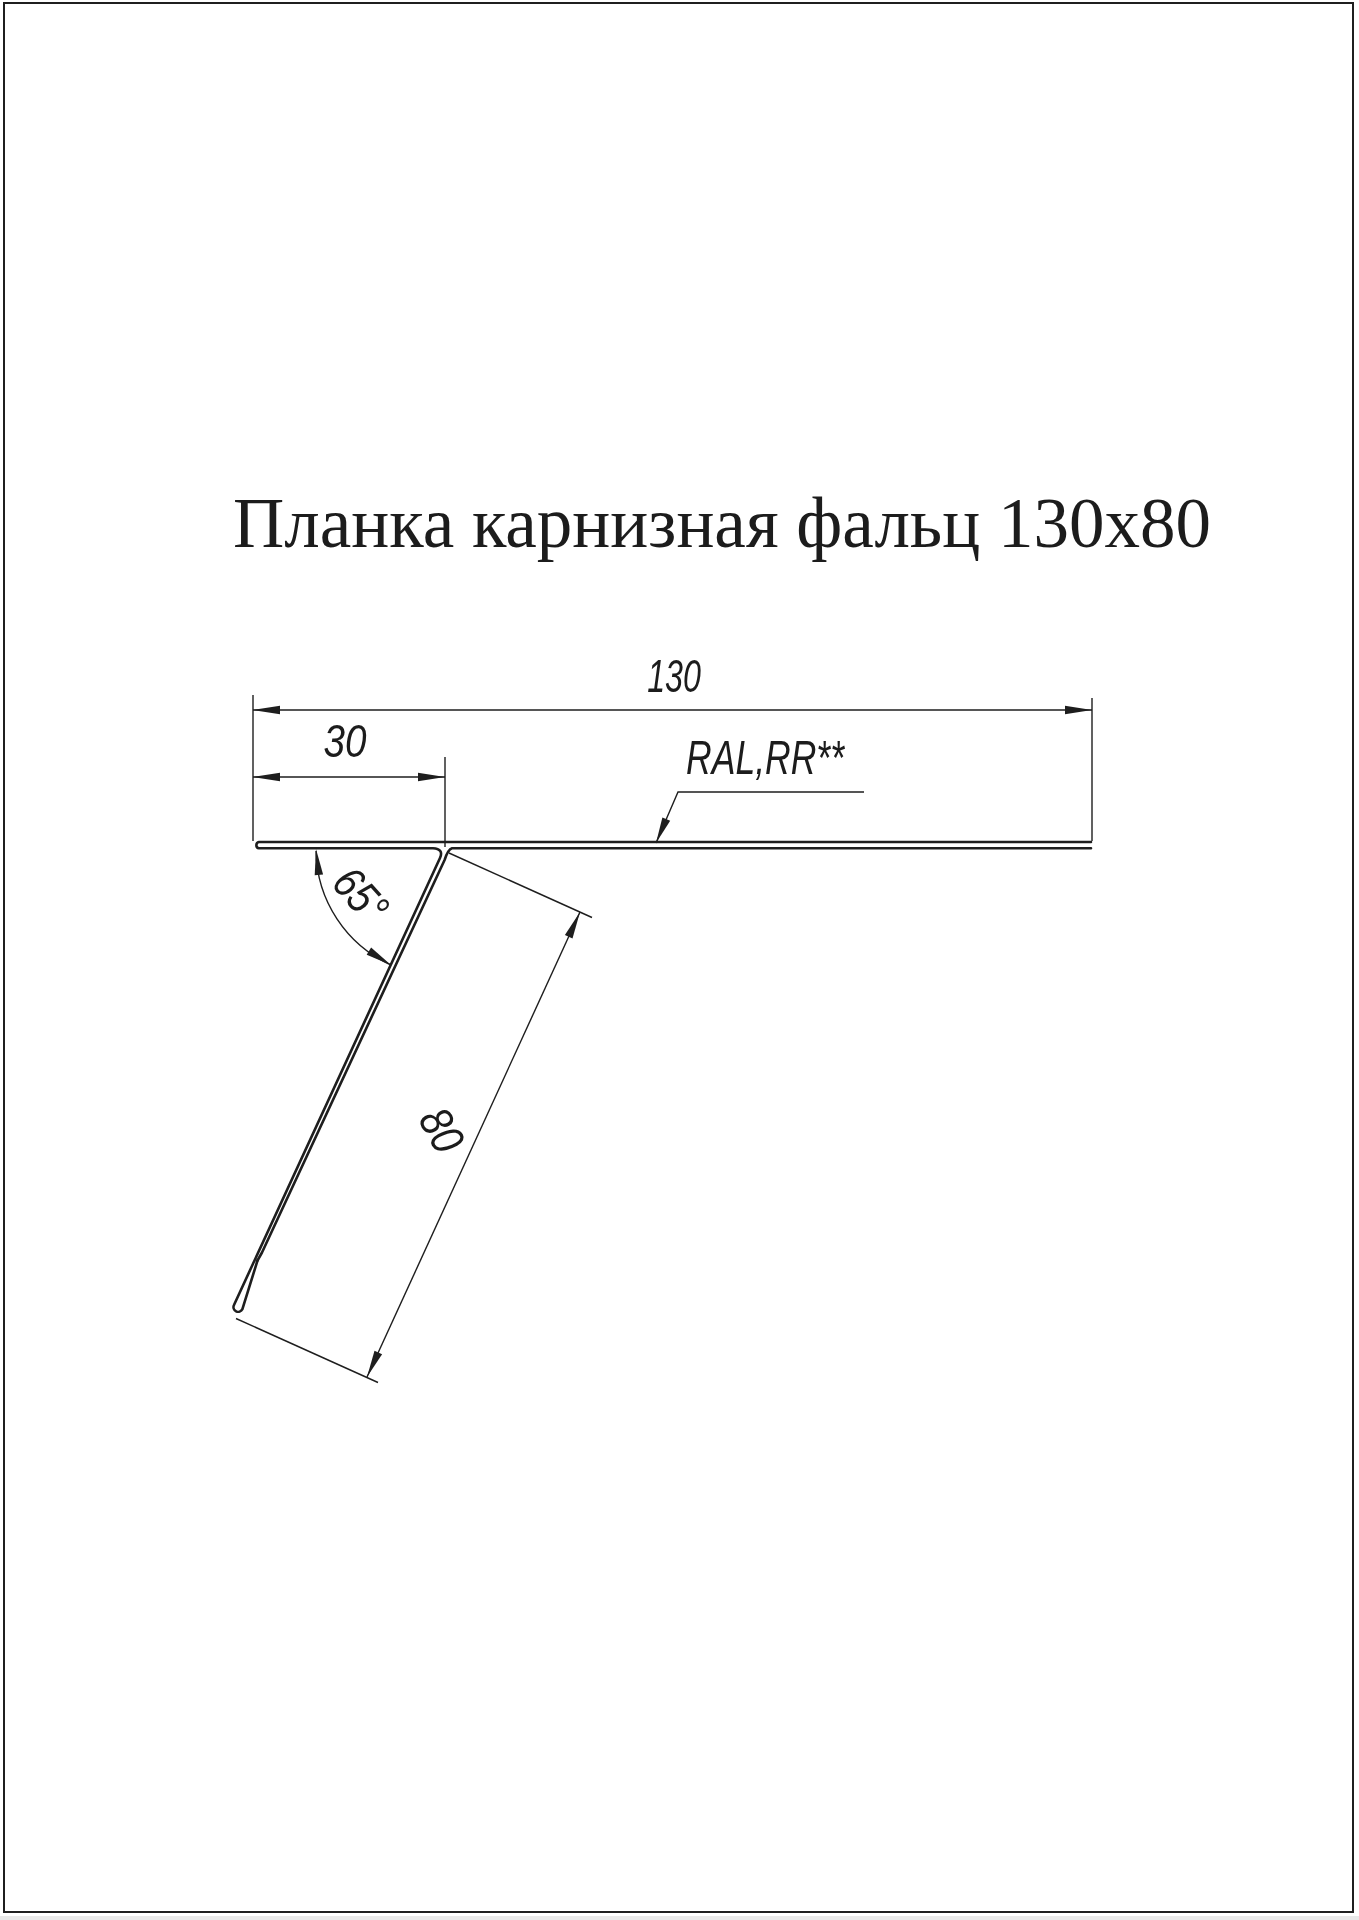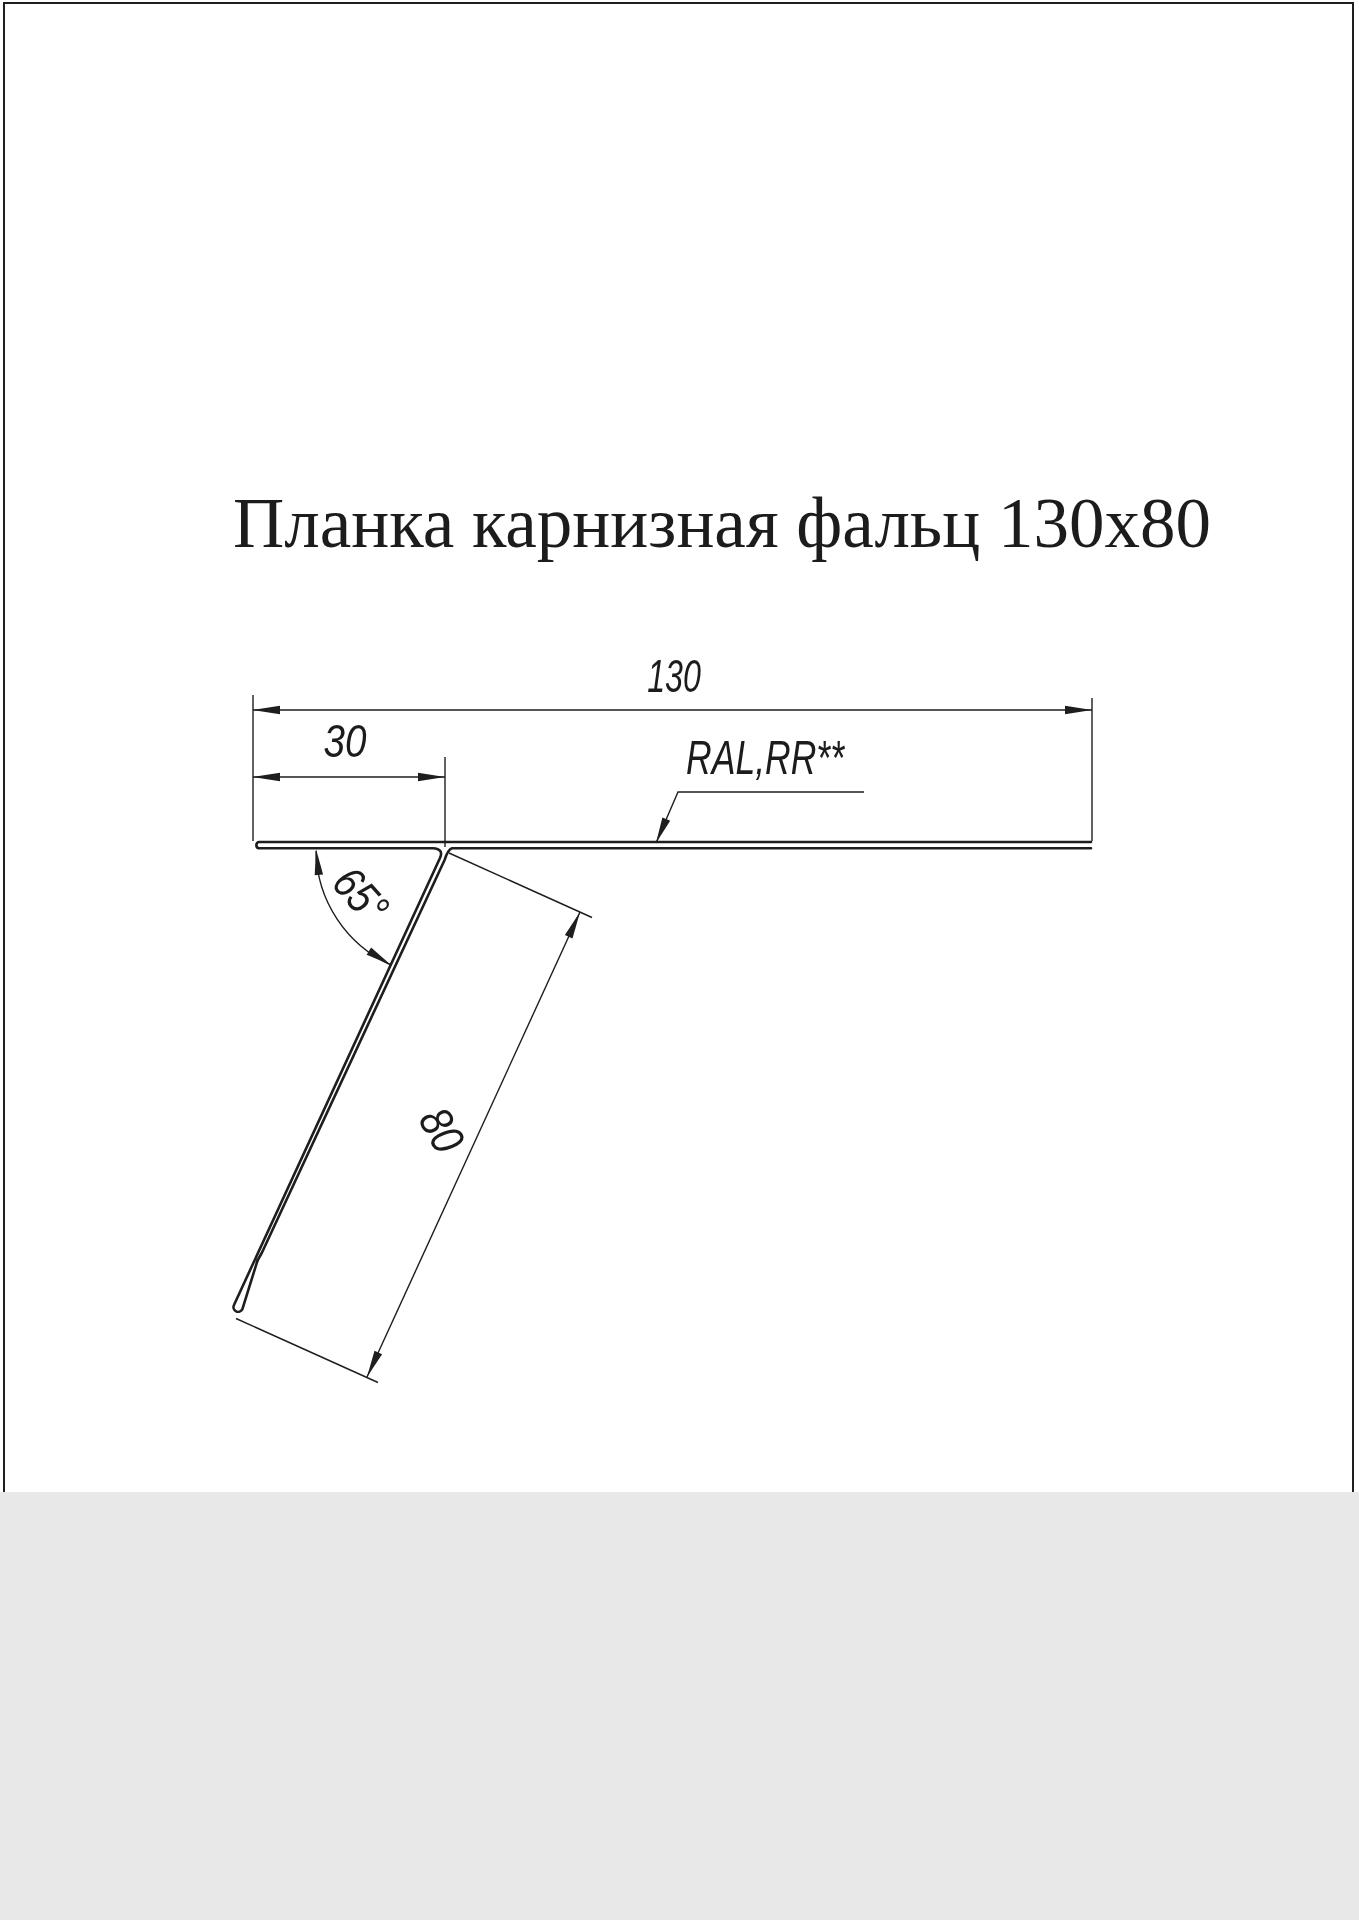--- a/index.html
+++ b/index.html
@@ -1,18 +1,18 @@
 <!DOCTYPE html>
 <html><head>
 <meta charset="utf-8">
 <style>
   html,body{margin:0;padding:0;background:#e8e8e8;}
   .page{
     position:relative;
-    width:1359px;height:1492px;
+    width:1359px;height:1916px;
     background:#ffffff;
     overflow:hidden;
     font-family:"Liberation Sans",sans-serif;
   }
   .page-border{
     position:absolute;left:3px;top:2px;width:1351px;height:1911px;
     border:2px solid #1f1f1f;box-sizing:border-box;
   }
   .drawing-svg{position:absolute;left:0;top:0;width:1359px;height:1920px;}
   .t{

